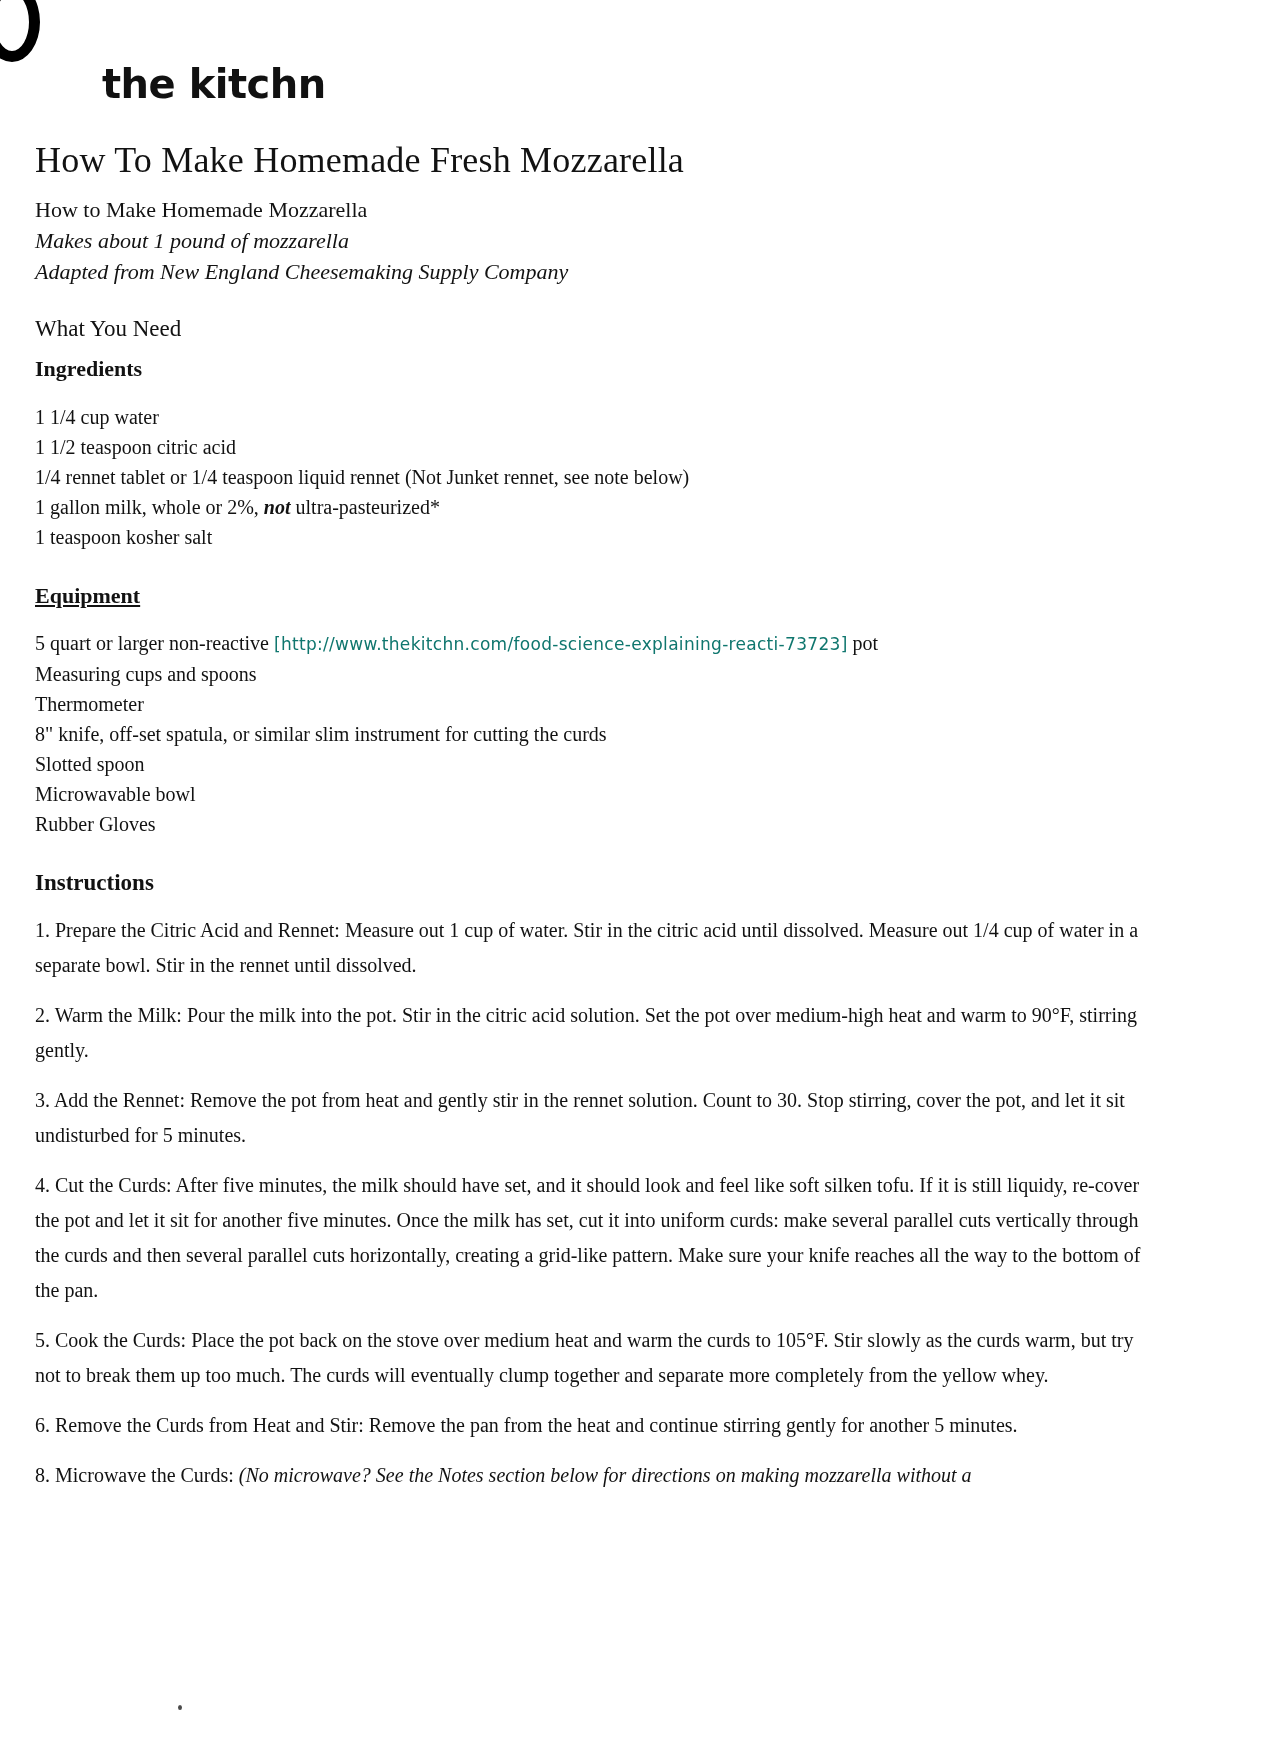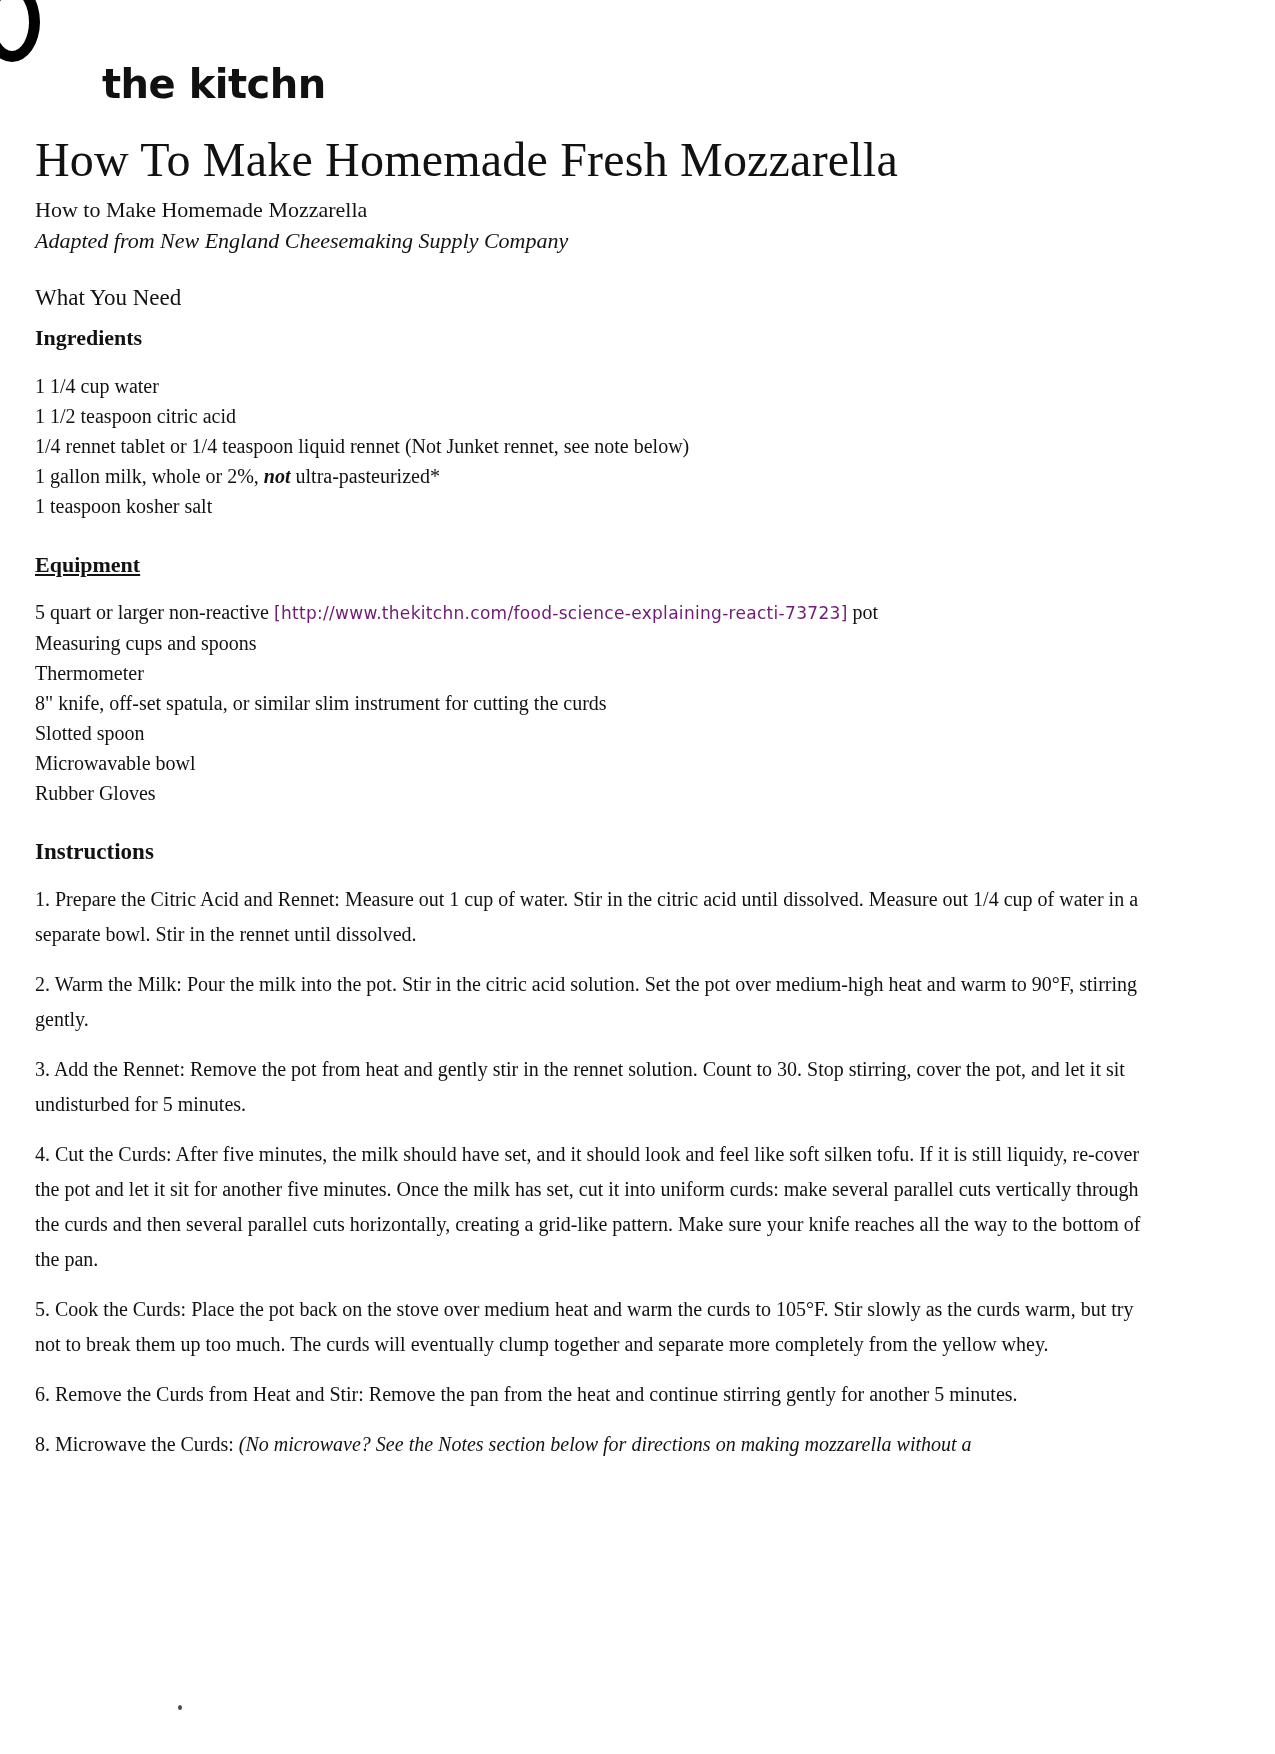--- a/index.html
+++ b/index.html
@@ -42,21 +42,21 @@
   .logo {
     font-family: "DejaVu Sans", sans-serif;
     font-weight: bold;
     font-size: 40px;
     letter-spacing: -0.5px;
     color: #111;
     margin: 0 0 0 67px;
     line-height: 44px;
   }
   h1.title {
-    font-size: 48px;
+    font-size: 36px;
     font-weight: normal;
     margin: 32px 0 0 0;
     line-height: 44px;
     letter-spacing: 0.2px;
   }
   p.subtitle {
     font-size: 22px;
     margin: 12px 0 0 0;
     line-height: 31px;
   }
@@ -106,37 +106,38 @@
   p.step:first-of-type {
     margin-top: 8px;
   }
   p.step b { font-weight: normal; }
   p.step em { font-style: italic; }
   .em-it { }
   .em-bi { font-style: italic; font-weight: bold; }
   .url-text {
     font-family: "DejaVu Sans", sans-serif;
     font-size: 17px;
-    color: #701a75;
+    color: #0f766e;
     letter-spacing: 0.3px;
   }
 </style>
 </head>
 <body>
 
 <div class="page">
 
   <div class="corner-artifact"></div>
   <div class="dot-artifact"></div>
 
   <div class="logo">the kitchn</div>
 
   <h1 class="title">How To Make Homemade Fresh Mozzarella</h1>
 
   <p class="subtitle">How to Make Homemade Mozzarella</p>
+  <p class="meta">Makes about 1 pound of mozzarella</p>
   <p class="meta">Adapted from New England Cheesemaking Supply Company</p>
 
   <h2 class="section-head">What You Need</h2>
   <h3 class="sub-head">Ingredients</h3>
 
   <ul class="plain-list">
     <li>1 1/4 cup water</li>
     <li>1 1/2 teaspoon citric acid</li>
     <li><span>1/4 rennet tablet or 1/4 teaspoon liquid rennet </span><span class="em-it">(Not Junket rennet, see note below)</span></li>
     <li><span>1 gallon milk, whole or 2%, </span><span class="em-bi">not</span><span> ultra-pasteurized*</span></li>

